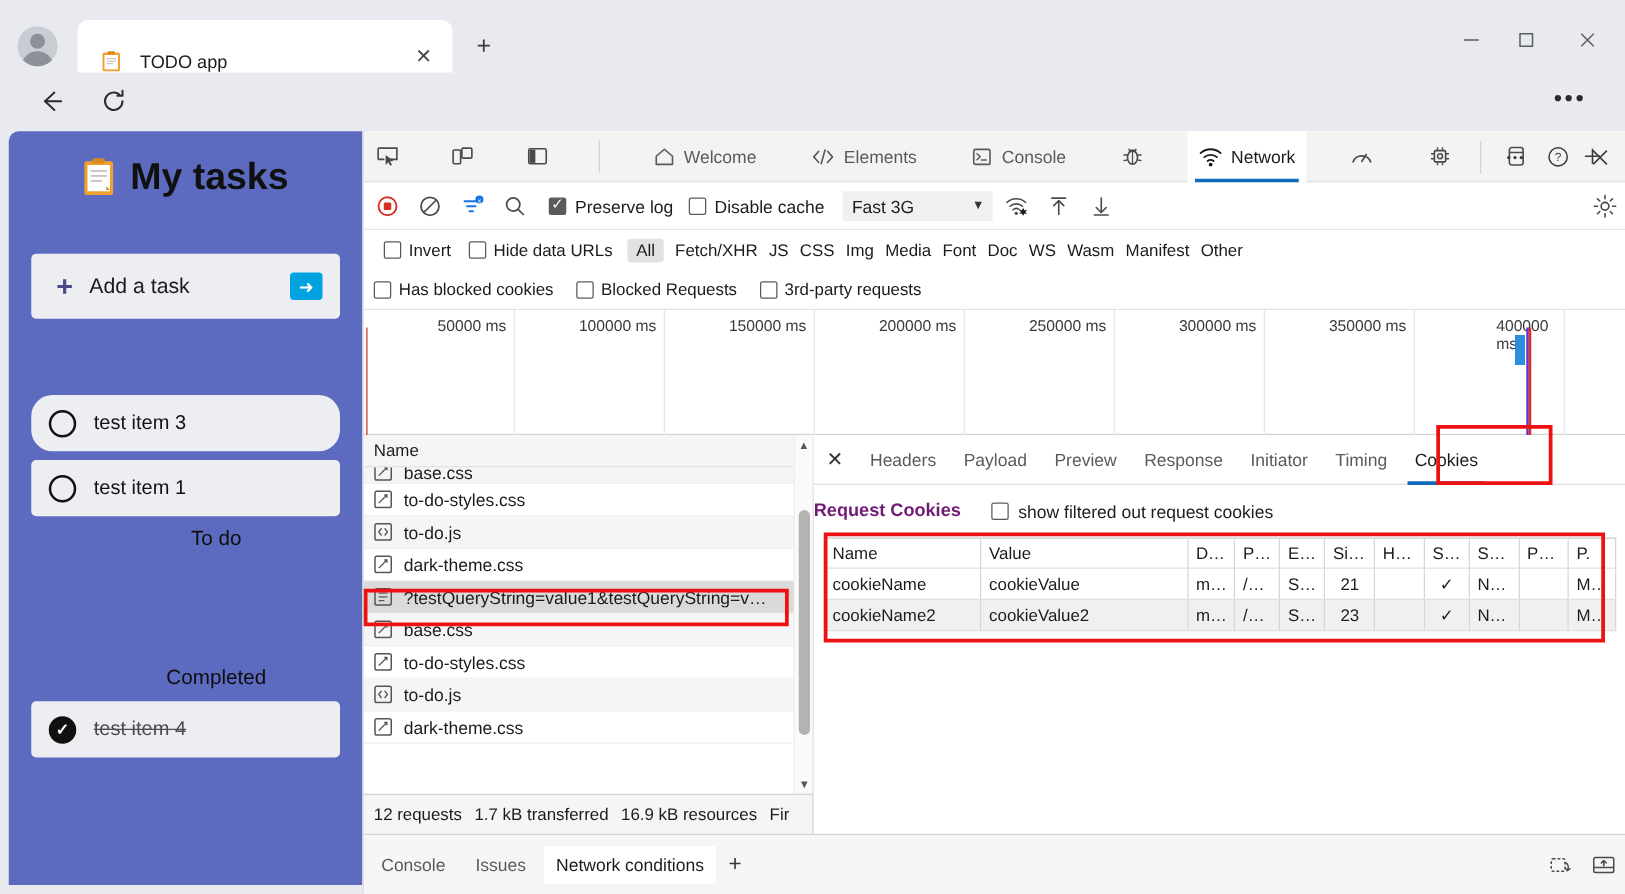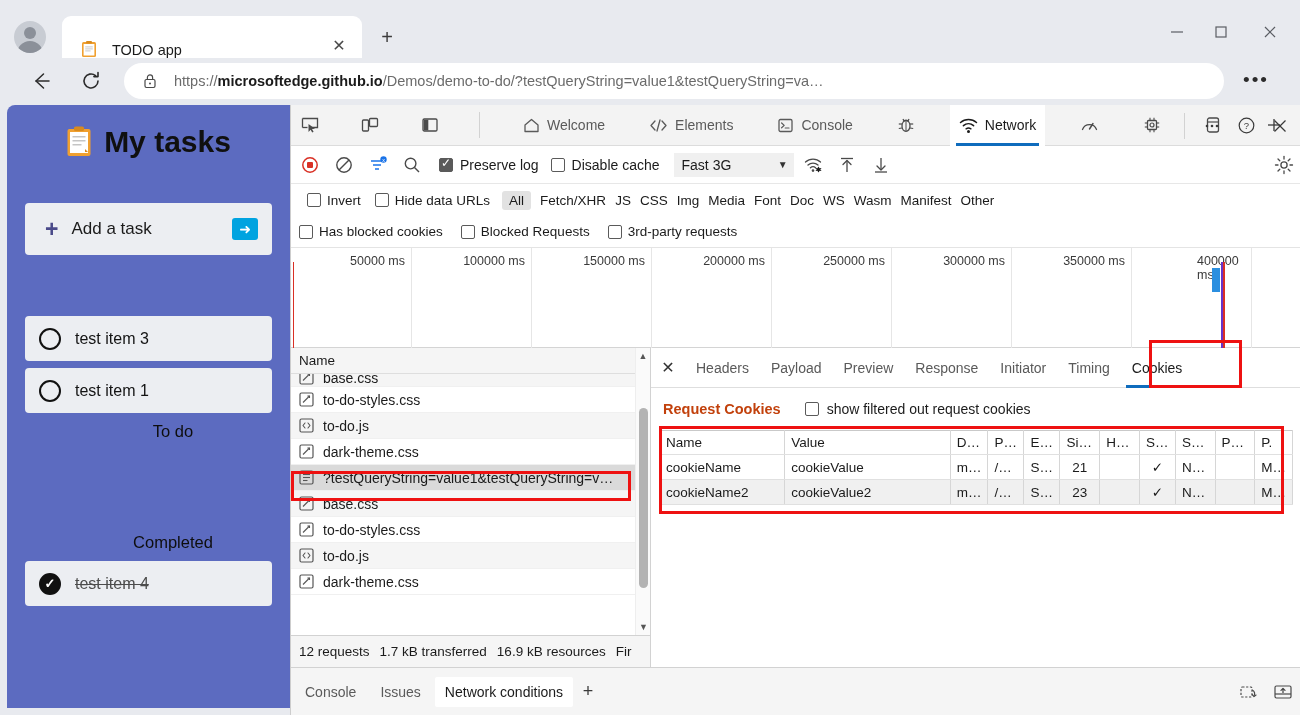--- a/index.html
+++ b/index.html
@@ -64,21 +64,21 @@
   .sec-label { position:absolute; left:0; width:332px; text-align:center; font-size:16.5px; color:#0e0e0e; }
   .sec-todo { top:317px; }
   .sec-done { top:428px; }
   .task { position:absolute; left:18px; width:247px; height:45px; background:#eceef2; border-radius:4px;
           display:flex; align-items:center; }
   .task .circle { margin-left:14px; width:22px; height:22px; border-radius:50%; border:2.6px solid #111; }
   .task .circle.done { background:#111; border-color:#111; color:#fff; display:flex; align-items:center;
                        justify-content:center; font-size:13px; font-weight:bold; }
   .task .tlabel { margin-left:14px; font-size:16px; color:#131313; }
   .task .tlabel.struck { text-decoration:line-through; color:#4c4c4c; }
-  .task1 { top:211px; }
+  .task1 { top:211px;border-radius:17px; }
   .task2 { top:263px; }
   .task3 { top:456px; }
 
   
   .devtools { position:absolute; left:290px; top:105px; width:1010px; height:610px; background:#fff;
               border-left:1px solid #cdcdcd; }
 
   .dt-tabbar { position:absolute; left:0; top:0; width:1010px; height:41px; background:#f3f3f3;
                border-bottom:1px solid #dcdcdc; display:flex; align-items:center;gap:26px; }
   .dt-ico { width:30px; height:30px; display:flex; align-items:center; justify-content:center; color:#4a4a4a; margin-left:4px; }
@@ -147,21 +147,21 @@
 
   
   .details { position:absolute; left:360px; top:243px; width:650px; height:319px; background:#fff; }
   .det-tabbar { height:40px; border-bottom:1px solid #dedede; display:flex; align-items:center; background:#fff; }
   .det-close { width:34px; height:40px; display:flex; align-items:center; justify-content:center; color:#333; font-size:16px; }
   .det-tab { height:40px; padding:0 11px; display:flex; align-items:center; font-size:14px; color:#5a5a5a; position:relative; }
   .det-tab.active { color:#1b1b1b; }
   .det-tab.active::after { content:''; position:absolute; left:5px; right:5px; bottom:0; height:3px; background:#0f6cbd; }
 
   .ck-head { position:absolute; left:0; top:40px; width:650px; height:42px; display:flex; align-items:center; }
-  .ck-title { margin-left:12px; font-size:14.5px; font-weight:bold; color:#c2410c; }
+  .ck-title { font-size:14.5px; font-weight:bold; color:#701a75; }
   .ck-filter { margin-left:24px; display:flex; align-items:center; gap:8px; font-size:14px; color:#1b1b1b; }
 
   .ck-table { position:absolute; left:8px; top:82px; width:634px; border:1px solid #c9c9c9; border-collapse:collapse;
               font-size:13.5px; }
   .ck-table th, .ck-table td { border-right:1px solid #d6d6d6; border-bottom:1px solid #e0e0e0;
                                padding:4px 6px; text-align:left; font-weight:normal; color:#1b1b1b;
                                white-space:nowrap; overflow:hidden; }
   .ck-table thead th { background:#fff; }
   .ck-table tbody tr.alt { background:#f0f0f0; }
   .ck-table td.ctr { text-align:center; }
@@ -232,30 +232,20 @@
         <svg width="22" height="22" viewBox="0 0 22 22">
             <path d="M13.5 4 L6 11 L13.5 18" fill="none" stroke="#2b2b2b" stroke-width="1.5" stroke-linecap="round" stroke-linejoin="round"></path>
             <line x1="6" y1="11" x2="19" y2="11" stroke="#2b2b2b" stroke-width="1.5" stroke-linecap="round"></line>
           </svg>
       </div>
       <div class="navbtn reload">
         <svg width="22" height="22" viewBox="0 0 22 22">
             <path d="M18 11 A7 7 0 1 1 15.5 5.6" fill="none" stroke="#2b2b2b" stroke-width="1.6" stroke-linecap="round"></path>
             <path d="M18 2.5 L18 6.6 L13.9 6.6" fill="none" stroke="#2b2b2b" stroke-width="1.6" stroke-linecap="round" stroke-linejoin="round"></path>
           </svg>
-      </div>
-      <div class="urlbar">
-        <div class="lock">
-          <svg width="16" height="18" viewBox="0 0 16 18">
-              <rect x="3" y="7.5" width="10" height="8" rx="1.4" fill="none" stroke="#4a4a4a" stroke-width="1.2"></rect>
-              <path d="M5.4 7.5 V5.4 a2.6 2.6 0 0 1 5.2 0 V7.5" fill="none" stroke="#4a4a4a" stroke-width="1.2"></path>
-              <circle cx="8" cy="11.4" r="1" fill="#4a4a4a"></circle>
-            </svg>
-        </div>
-        <div class="urltext"><span class="dim">https://</span><b>microsoftedge.github.io</b><span class="dim">/Demos/demo-to-do/?testQueryString=value1&amp;testQueryString=va…</span></div>
       </div>
       <div class="dots-menu">•••</div>
     </div>
   </div>
 
   <div class="page">
     <div class="todo-head">
       <div class="clip-icon">
         <svg width="26" height="32" viewBox="0 0 26 32">
           <rect x="1.5" y="3" width="23" height="27" rx="2" fill="#f0a030"></rect>

